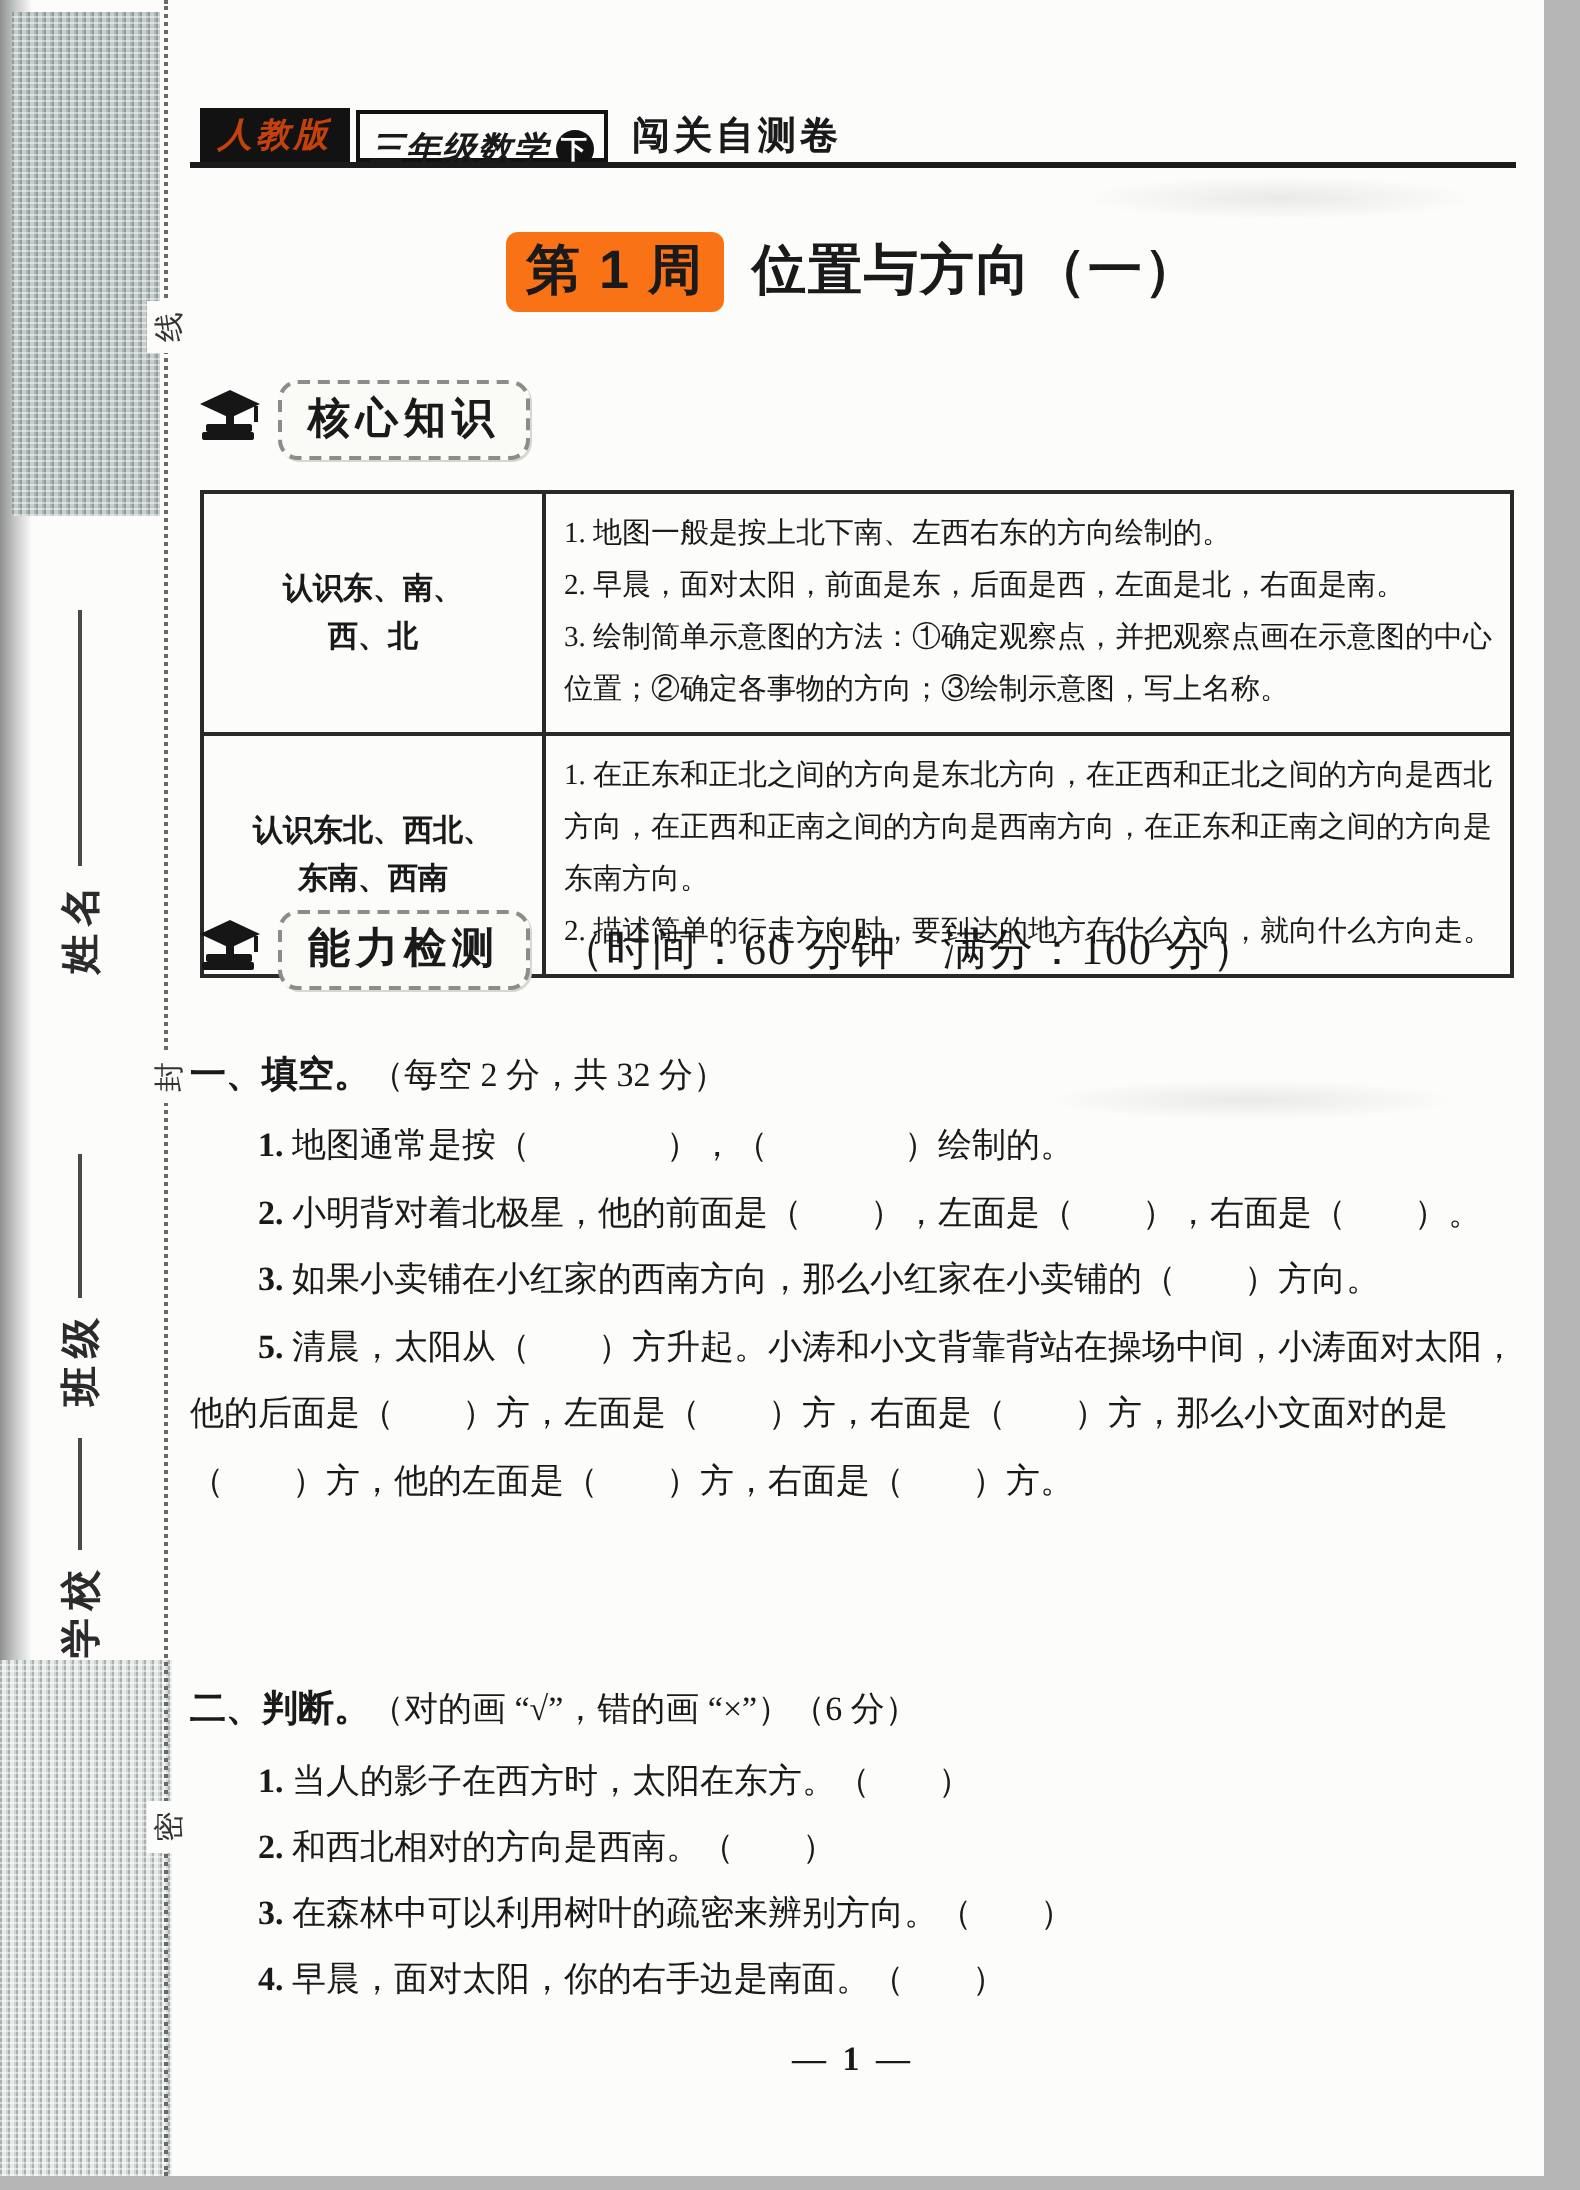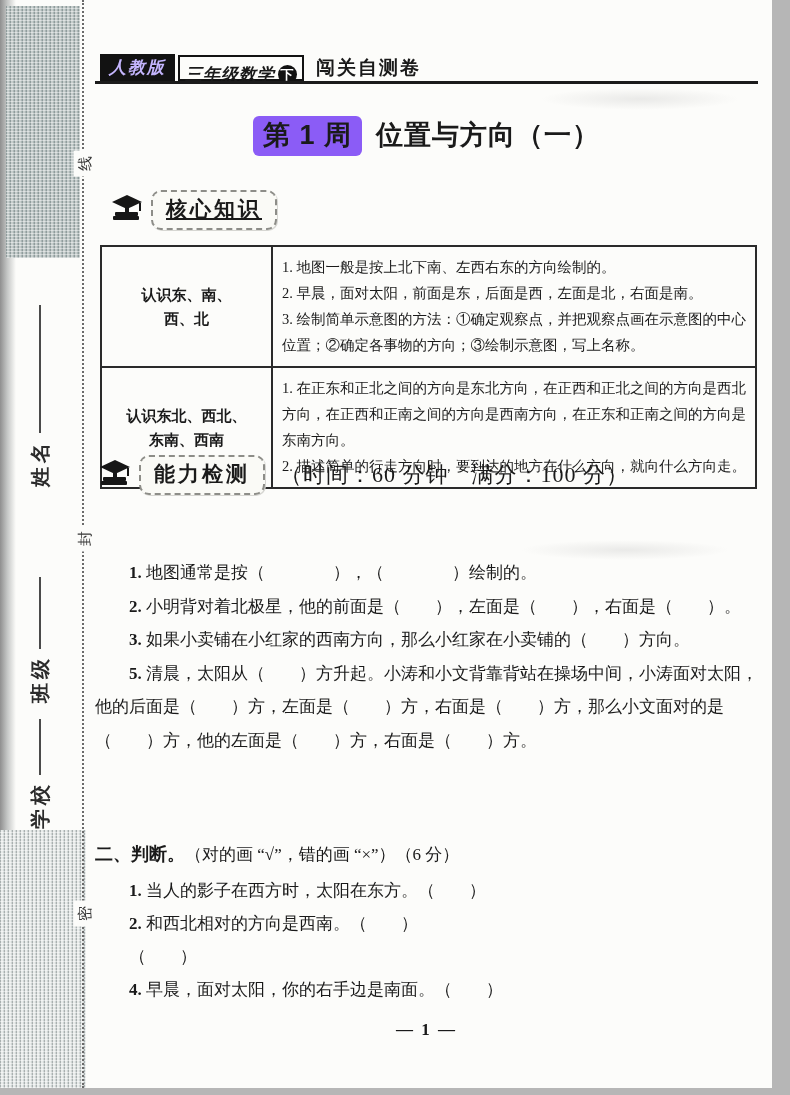--- a/index.html
+++ b/index.html
@@ -52,21 +52,21 @@
     transform:rotate(-90deg);
   }
   
   .smudge { position:absolute; background:radial-gradient(ellipse at center, rgba(150,150,150,.18), rgba(0,0,0,0) 70%); }
 
   
   .content { position:absolute; left:95px; top:0; width:665px; height:1088px; }
 
   .brand-bar { position:absolute; left:5px; top:55px; display:flex; align-items:center; height:26px; }
   .brand-edition {
-    background:#121212; color:#c4b5fd; font-weight:bold; font-size:17px;
+    background:#121212; color:#c2410c; font-weight:bold; font-size:17px;
     padding:2px 9px 3px; letter-spacing:2px; font-style:italic;
   }
   .brand-grade {
     display:flex; align-items:center; gap:3px;
     border:2px solid #121212; padding:14px 5px 1px; margin-left:3px;
     font-weight:bold; font-style:italic; font-size:17px; letter-spacing:1px; height:26px;
   }
   .vol-circle {
     width:19px; height:19px; border-radius:50%; background:#121212; color:#fff;
     font-size:13px; font-style:normal; display:flex; align-items:center; justify-content:center;
@@ -75,24 +75,24 @@
     margin-left:12px; font-family:"Liberation Sans","DejaVu Sans",sans-serif;
     font-weight:bold; font-size:19px; letter-spacing:2px;
   }
   .brand-rule { position:absolute; left:0; top:81px; width:663px; height:3px; background:#1b1b1b; }
 
   .page-title {
     position:absolute; left:0; top:116px; width:663px; text-align:center;
     font-family:"Liberation Sans","DejaVu Sans",sans-serif;
     font-weight:bold; font-size:27px; letter-spacing:1px;
   }
-  .week-pill { background:#8b5cf6; border-radius:6px; padding:1px 10px 3px; margin-right:14px; display:inline-block; }
+  .week-pill { background:#f97316; border-radius:6px; padding:1px 10px 3px; margin-right:14px; display:inline-block; }
 
   .badge { position:absolute; display:flex; align-items:center; gap:7px; }
-  .badge-core { left:17px; top:190px;text-decoration:underline; }
+  .badge-core { left:5px; top:190px; }
   .badge-ability { left:5px; top:455px; }
   .badge-box {
     border:2px dashed #8d8d88; border-radius:10px; background:#fafaf6;
     box-shadow:1px 1px 0 #d6d6d2;
     font-weight:bold; font-size:21px; letter-spacing:3px; padding:3px 13px 5px;
   }
   .badge-info { font-size:22px; letter-spacing:1px; margin-left:8px; }
 
   .know-table {
     position:absolute; left:5px; top:245px; width:657px;
@@ -215,20 +215,23 @@
           <rect x="1" y="22" width="26" height="4" rx="1" fill="#161616"></rect>
           <polygon points="15,1 30,8 15,15 0,8" fill="#161616"></polygon>
           <rect x="13" y="13" width="4" height="6" fill="#161616"></rect>
           <rect x="27" y="9" width="2" height="8" fill="#161616"></rect>
         </svg>
       </span>
       <span class="badge-box">能力检测</span>
       <span class="badge-info">（时间：60 分钟　满分：100 分）</span>
     </div>
 
+    <div class="sec-head sec1-head">
+      <span class="hd">一、</span><span class="hd">填空。</span><span class="note">（每空 2 分，共 32 分）</span>
+    </div>
 
     <div class="q-list q-list-1">
       <div class="q-item"><b>1.</b><span> 地图通常是按（　　　　），（　　　　）绘制的。</span></div>
       <div class="q-item"><b>2.</b><span> 小明背对着北极星，他的前面是（　　），左面是（　　），右面是（　　）。</span></div>
       <div class="q-item"><b>3.</b><span> 如果小卖铺在小红家的西南方向，那么小红家在小卖铺的（　　）方向。</span></div>
       <div class="q-item"><b>5.</b><span> 清晨，太阳从（　　）方升起。小涛和小文背靠背站在操场中间，小涛面对太阳，他的后面是（　　）方，左面是（　　）方，右面是（　　）方，那么小文面对的是（　　）方，他的左面是（　　）方，右面是（　　）方。</span></div>
     </div>
 
     <div class="sec-head sec2-head">
       <span class="hd">二、</span><span class="hd">判断。</span><span class="note">（对的画 “√”，错的画 “×”）（6 分）</span>
@@ -237,20 +240,21 @@
     <div class="j-list">
       <div class="j-item">
         <span class="jt"><b>1.</b><span> 当人的影子在西方时，太阳在东方。</span></span>
         <span class="jb">（　　）</span>
       </div>
       <div class="j-item">
         <span class="jt"><b>2.</b><span> 和西北相对的方向是西南。</span></span>
         <span class="jb">（　　）</span>
       </div>
       <div class="j-item">
+        <span class="jt"><b>3.</b><span> 在森林中可以利用树叶的疏密来辨别方向。</span></span>
         <span class="jb">（　　）</span>
       </div>
       <div class="j-item">
         <span class="jt"><b>4.</b><span> 早晨，面对太阳，你的右手边是南面。</span></span>
         <span class="jb">（　　）</span>
       </div>
     </div>
 
     <div class="page-num">— 1 —</div>
 

